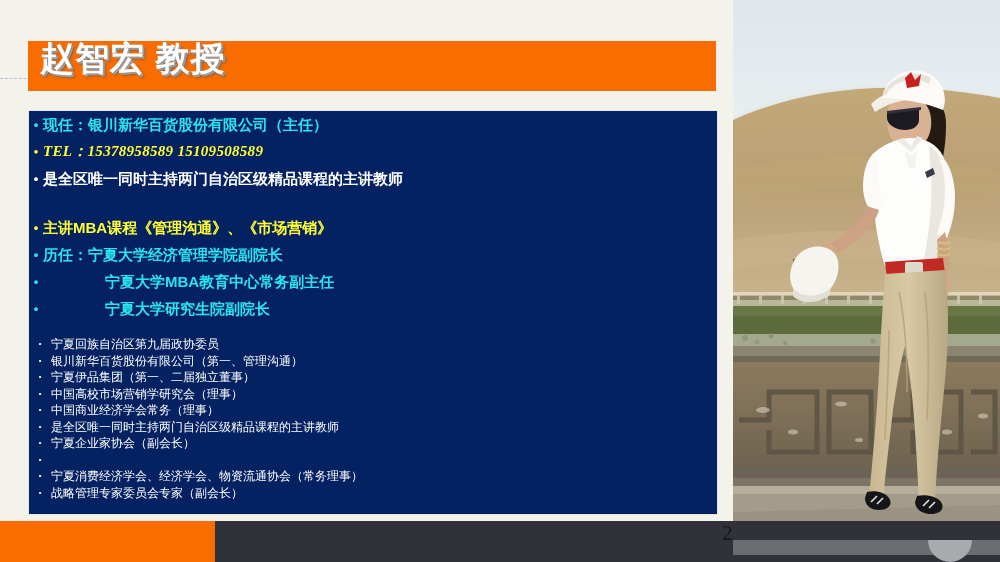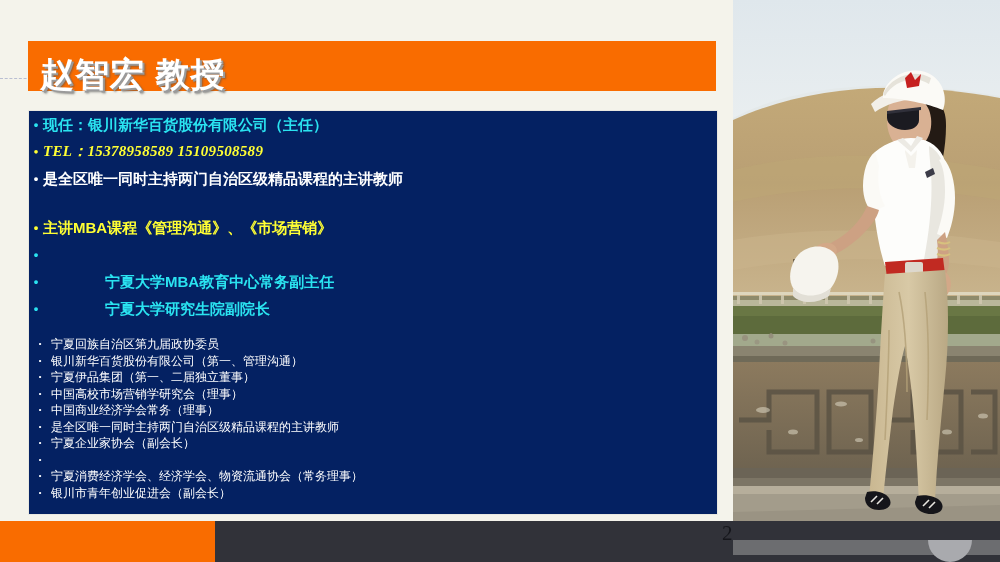--- a/index.html
+++ b/index.html
@@ -14,21 +14,21 @@
   
   .guide{
     position:absolute;left:0;top:78px;width:36px;height:0;
     border-top:1px dashed #b9bed2;
   }
 
   
   .title-bar{
     position:absolute;left:28px;top:41px;width:688px;height:50px;
     background:#f96c00;
-    display:flex;align-items:flex-end;
+    display:flex;align-items:flex-start;
   }
   .title-text{
     color:#ffffff;
     font-size:34px;font-weight:bold;line-height:1;
     letter-spacing:1px;
     margin-left:12px;
     text-shadow:2px 2px 0 #9a9a9a, 3px 3px 2px rgba(80,80,80,.55);
     white-space:nowrap;
   }
 
@@ -136,20 +136,21 @@
 
       <li class="spacer2"></li>
 
       <li class="brow c-yellow">
         <span class="bullet">•</span>
         <span class="btxt">主讲MBA课程《管理沟通》、《市场营销》</span>
       </li>
 
       <li class="brow c-cyan">
         <span class="bullet">•</span>
+        <span class="btxt">历任：宁夏大学经济管理学院副院长</span>
       </li>
 
       <li class="brow c-cyan">
         <span class="bullet">•</span>
         <span class="indent"></span>
         <span class="btxt">宁夏大学MBA教育中心常务副主任</span>
       </li>
 
       <li class="brow c-cyan">
         <span class="bullet">•</span>
@@ -191,21 +192,21 @@
       </li>
       <li class="brow">
         <span class="bullet">•</span>
       </li>
       <li class="brow">
         <span class="bullet">•</span>
         <span class="btxt">宁夏消费经济学会、经济学会、物资流通协会（常务理事）</span>
       </li>
       <li class="brow">
         <span class="bullet">•</span>
-        <span class="btxt">银川市青年创业促进会（副会长）</span>
+        <span class="btxt">战略管理专家委员会专家（副会长）</span>
       </li>
     </ul>
 
   </div>
 
   <div class="photo">
     <svg viewBox="0 0 267 540" preserveAspectRatio="none">
       <defs>
         <linearGradient id="sky" x1="0" y1="0" x2="0" y2="1">
           <stop offset="0%" stop-color="#dfe7ec"></stop>

